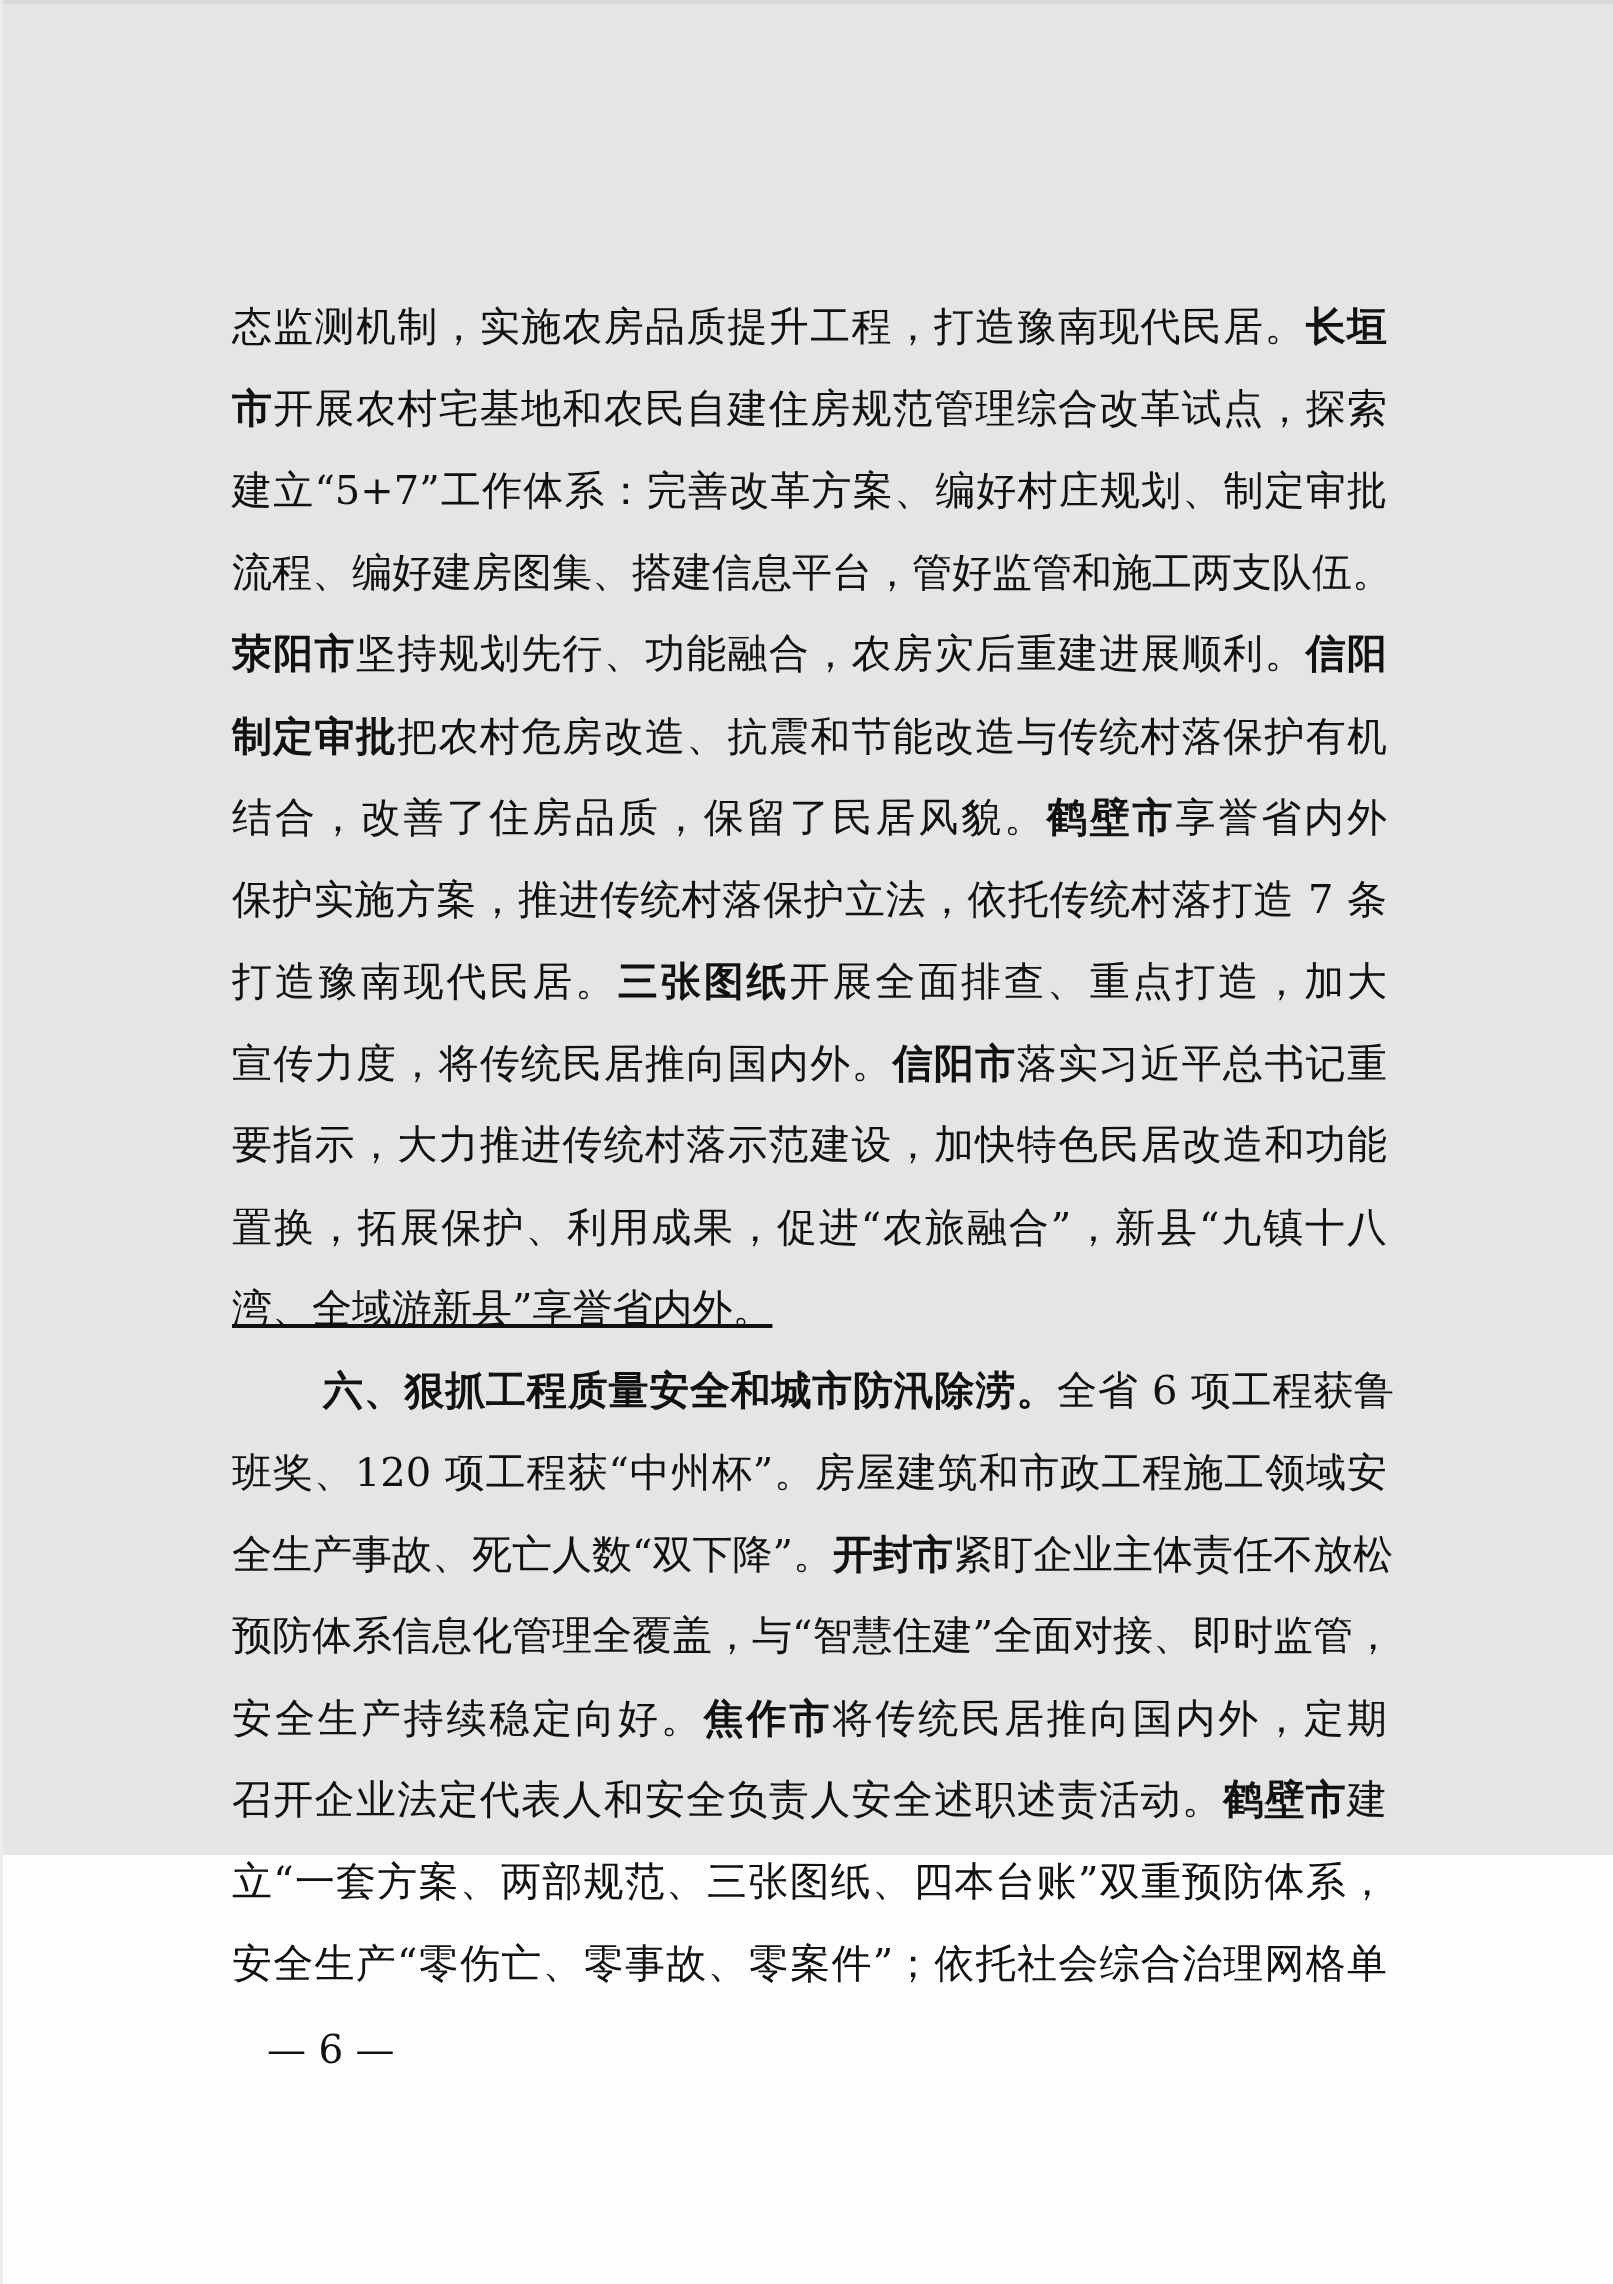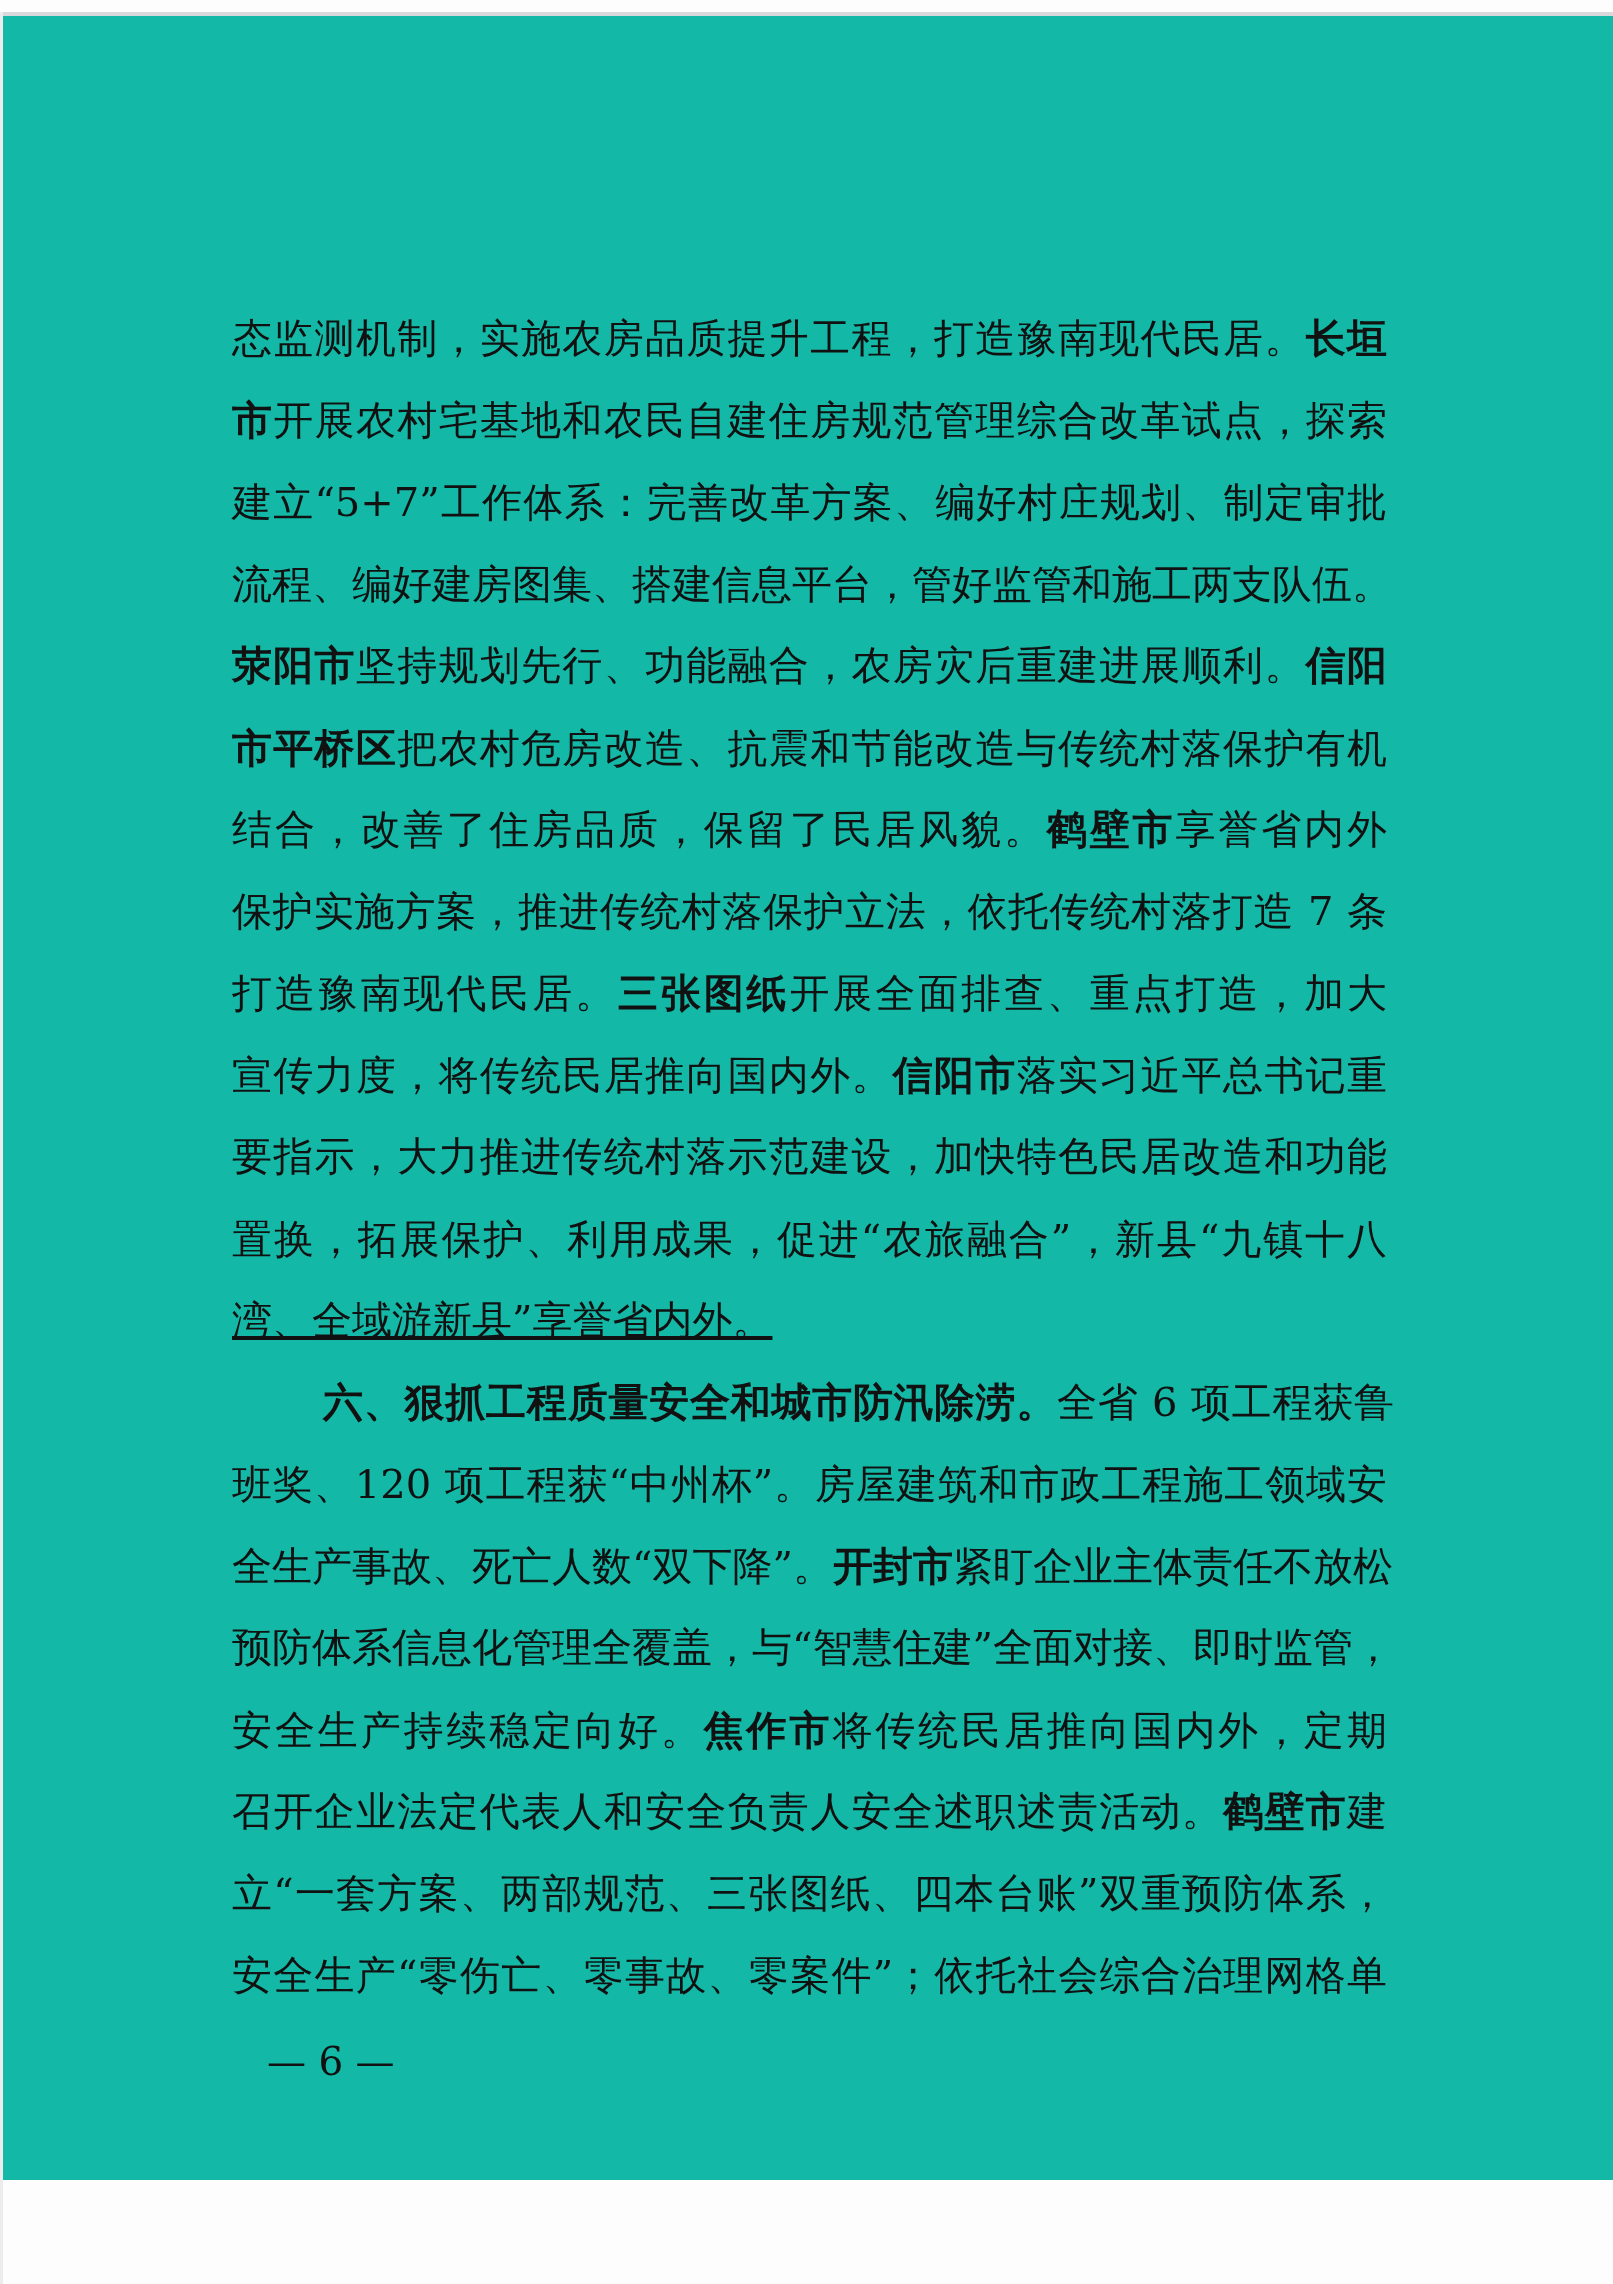--- a/index.html
+++ b/index.html
@@ -10,23 +10,23 @@
     body {
       width: 1613px;
       height: 2285px;
       position: relative;
       overflow: hidden;
       font-family: "DejaVu Serif", "Liberation Serif", serif;
       color: #111111;
     }
     .page {
       position: absolute;
-      left: 0; top: 12px;
-      width: 1613px; height: 2168px;
-      background: #14b8a6;
+      left: 0; top: 0;
+      width: 1613px; height: 1855px;
+      background: #e5e5e5;
     }
     .top-edge {
       position: absolute;
       left: 0; top: 0;
       width: 1613px; height: 3.9px;
       background: #d9d9dc;
     }
     .left-edge {
       position: absolute;
       left: 0; top: 0;
@@ -96,21 +96,21 @@
     <div class="line" style="top:461px">
       <span>建立“5+7”工作体系：完善改革方案、编好村庄规划、制定审批</span>
     </div>
     <div class="line" style="top:543px">
       <span>流程、编好建房图集、搭建信息平台，管好监管和施工两支队伍。</span>
     </div>
     <div class="line" style="top:624px">
       <span class="bold">荥阳市</span><span>坚持规划先行、功能融合，农房灾后重建进展顺利。</span><span class="bold">信阳</span>
     </div>
     <div class="line" style="top:707px">
-      <span class="bold">市平桥区</span><span>把农村危房改造、抗震和节能改造与传统村落保护有机</span>
+      <span class="bold">制定审批</span><span>把农村危房改造、抗震和节能改造与传统村落保护有机</span>
     </div>
     <div class="line" style="top:788px">
       <span>结合，改善了住房品质，保留了民居风貌。</span><span class="bold">鹤壁市</span><span>享誉省内外</span>
     </div>
     <div class="line" style="top:870px">
       <span>保护实施方案，推进传统村落保护立法，依托传统村落打造 7 条</span>
     </div>
     <div class="line" style="top:952px">
       <span>打造豫南现代民居。</span><span class="bold">三张图纸</span><span>开展全面排查、重点打造，加大</span>
     </div>

